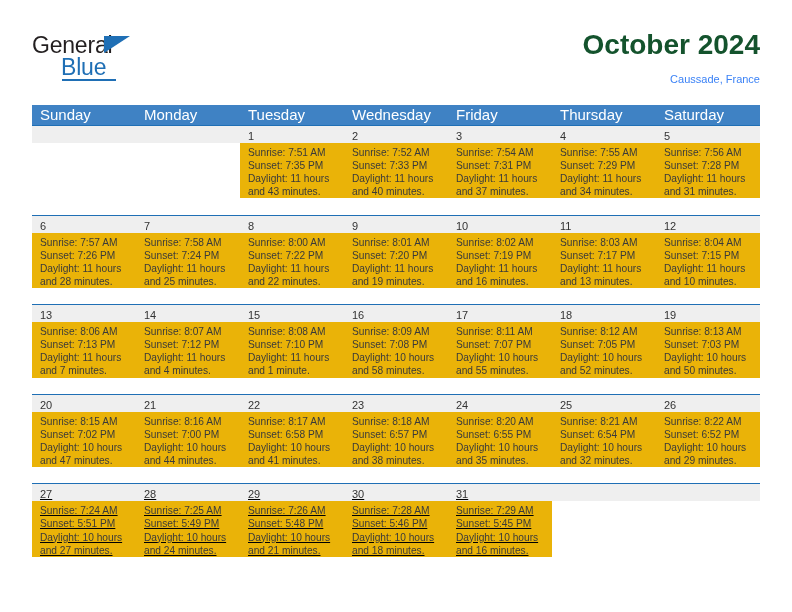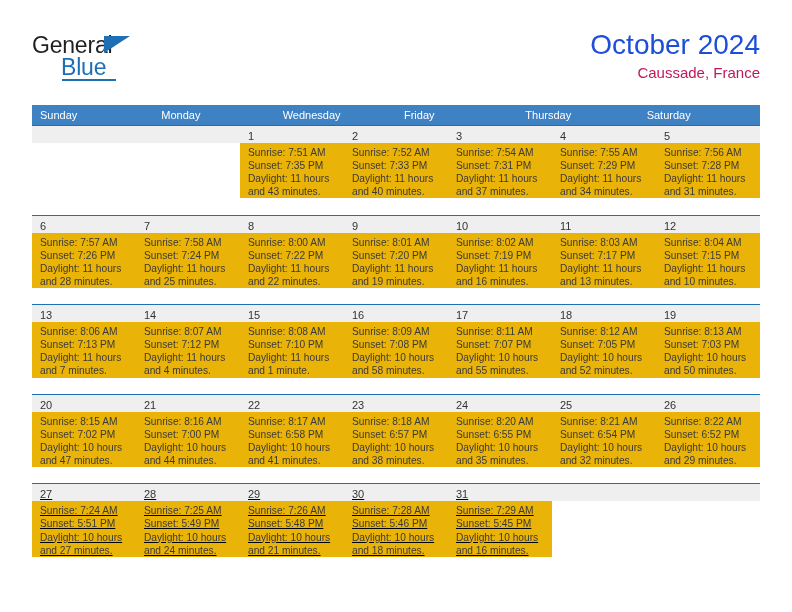--- a/index.html
+++ b/index.html
@@ -76,30 +76,30 @@
   }
 
   .title-block {
     position: absolute;
     right: 0;
     top: 0;
     text-align: right;
   }
   .cal-title {
     font-size: 28px;
-    color: #1d4ed8;
+    color: #14532d;
     line-height: 34px;
-    font-weight: normal;
+    font-weight: bold;
     white-space: nowrap;
   }
   .cal-subtitle {
-    font-size: 15px;
-    color: #be185d;
+    font-size: 11px;
+    color: #3b82f6;
     line-height: 22px;
-    margin-top: 0;
+    margin-top: 6px;
     white-space: nowrap;
   }
 
   
   .calendar {
     position: absolute;
     left: 32px;
     top: 105px;
     width: 728px;
   }
@@ -107,21 +107,21 @@
   .weekday-row {
     display: flex;
     background: #3f82c4;
     height: 20px;
   }
   .weekday-cell {
     flex: 1 1 0;
     box-sizing: border-box;
     padding-left: 8px;
     color: #ffffff;
-    font-size: 11px;
+    font-size: 15px;
     line-height: 20px;
     white-space: nowrap;
     overflow: hidden;
   }
 
   .week-row {
     display: flex;
     border-top: 1.3px solid #1f6fb5;
     height: 89.6px;
     box-sizing: border-box;
@@ -180,20 +180,21 @@
       <div class="cal-title">October 2024</div>
       <div class="cal-subtitle">Caussade, France</div>
     </div>
 
   </div>
 
   <div class="calendar">
     <div class="weekday-row" id="weekday-row">
         <div class="weekday-cell">Sunday</div>
         <div class="weekday-cell">Monday</div>
+        <div class="weekday-cell">Tuesday</div>
         <div class="weekday-cell">Wednesday</div>
         <div class="weekday-cell">Friday</div>
         <div class="weekday-cell">Thursday</div>
         <div class="weekday-cell">Saturday</div>
       </div>
     <div id="weeks-container">
         <div class="week-row">
           <div class="day-cell empty">
             <div class="day-band"><span class="day-number"></span></div>
             <div class="day-body">

